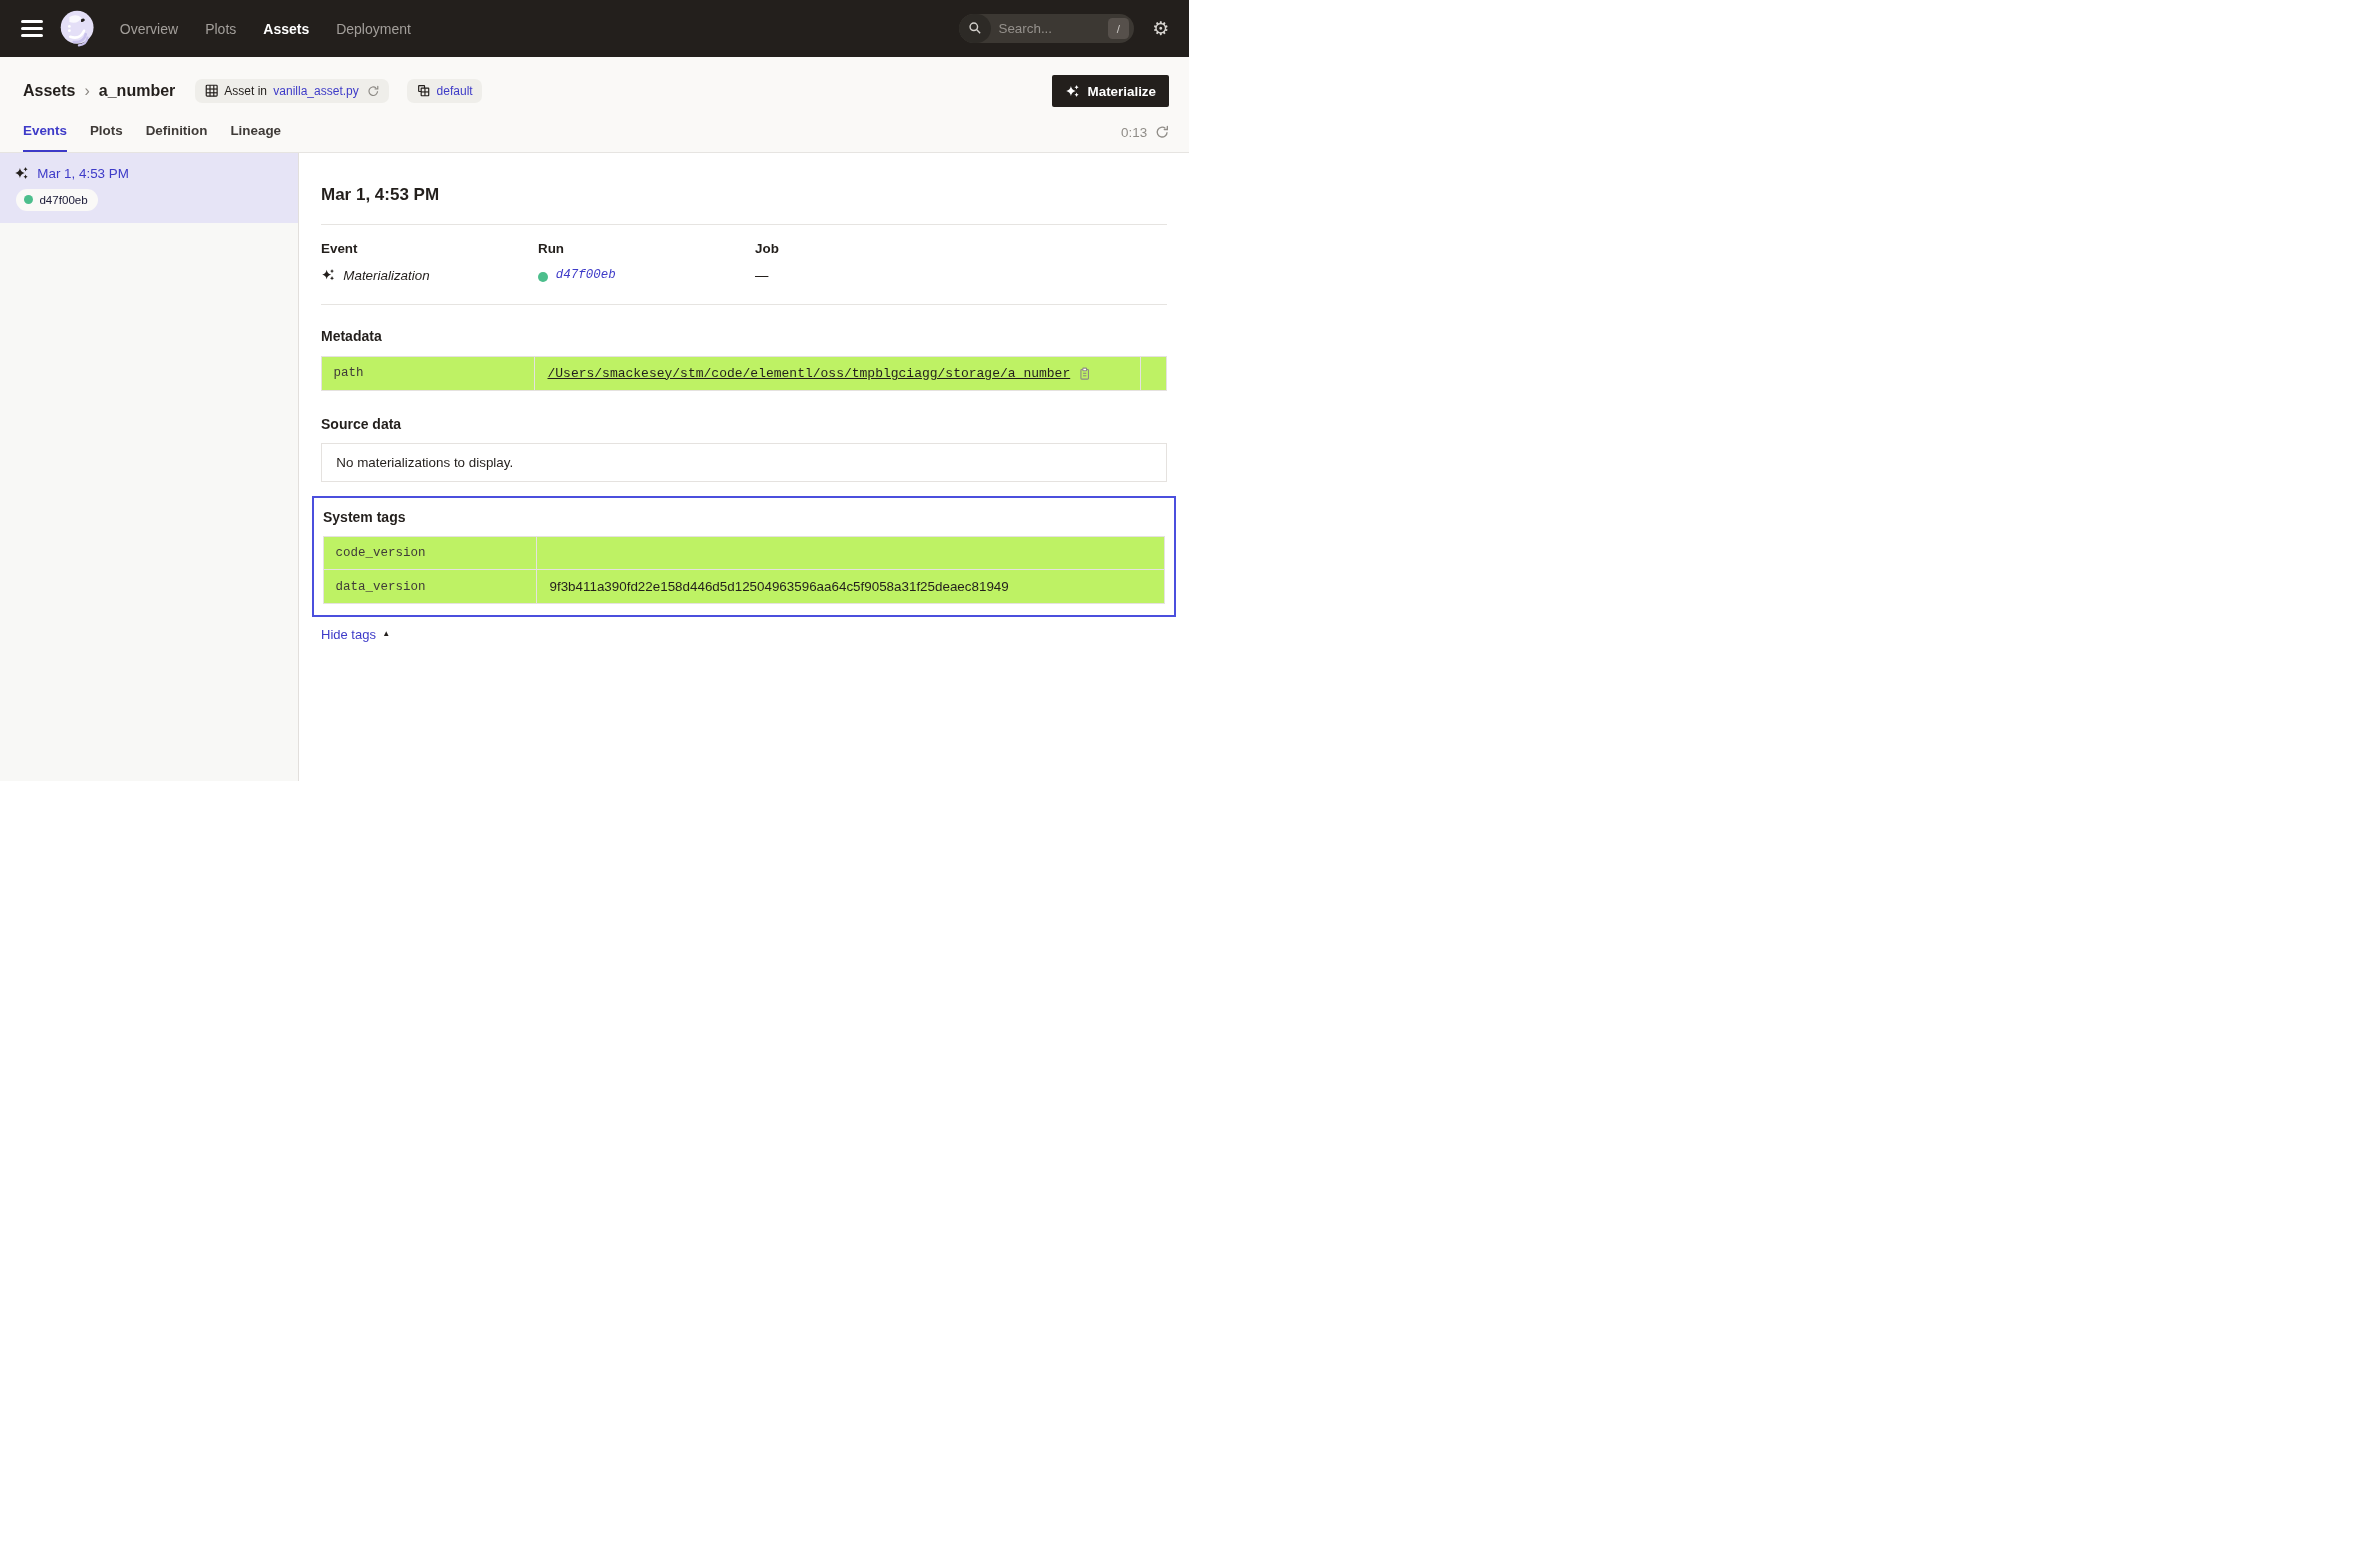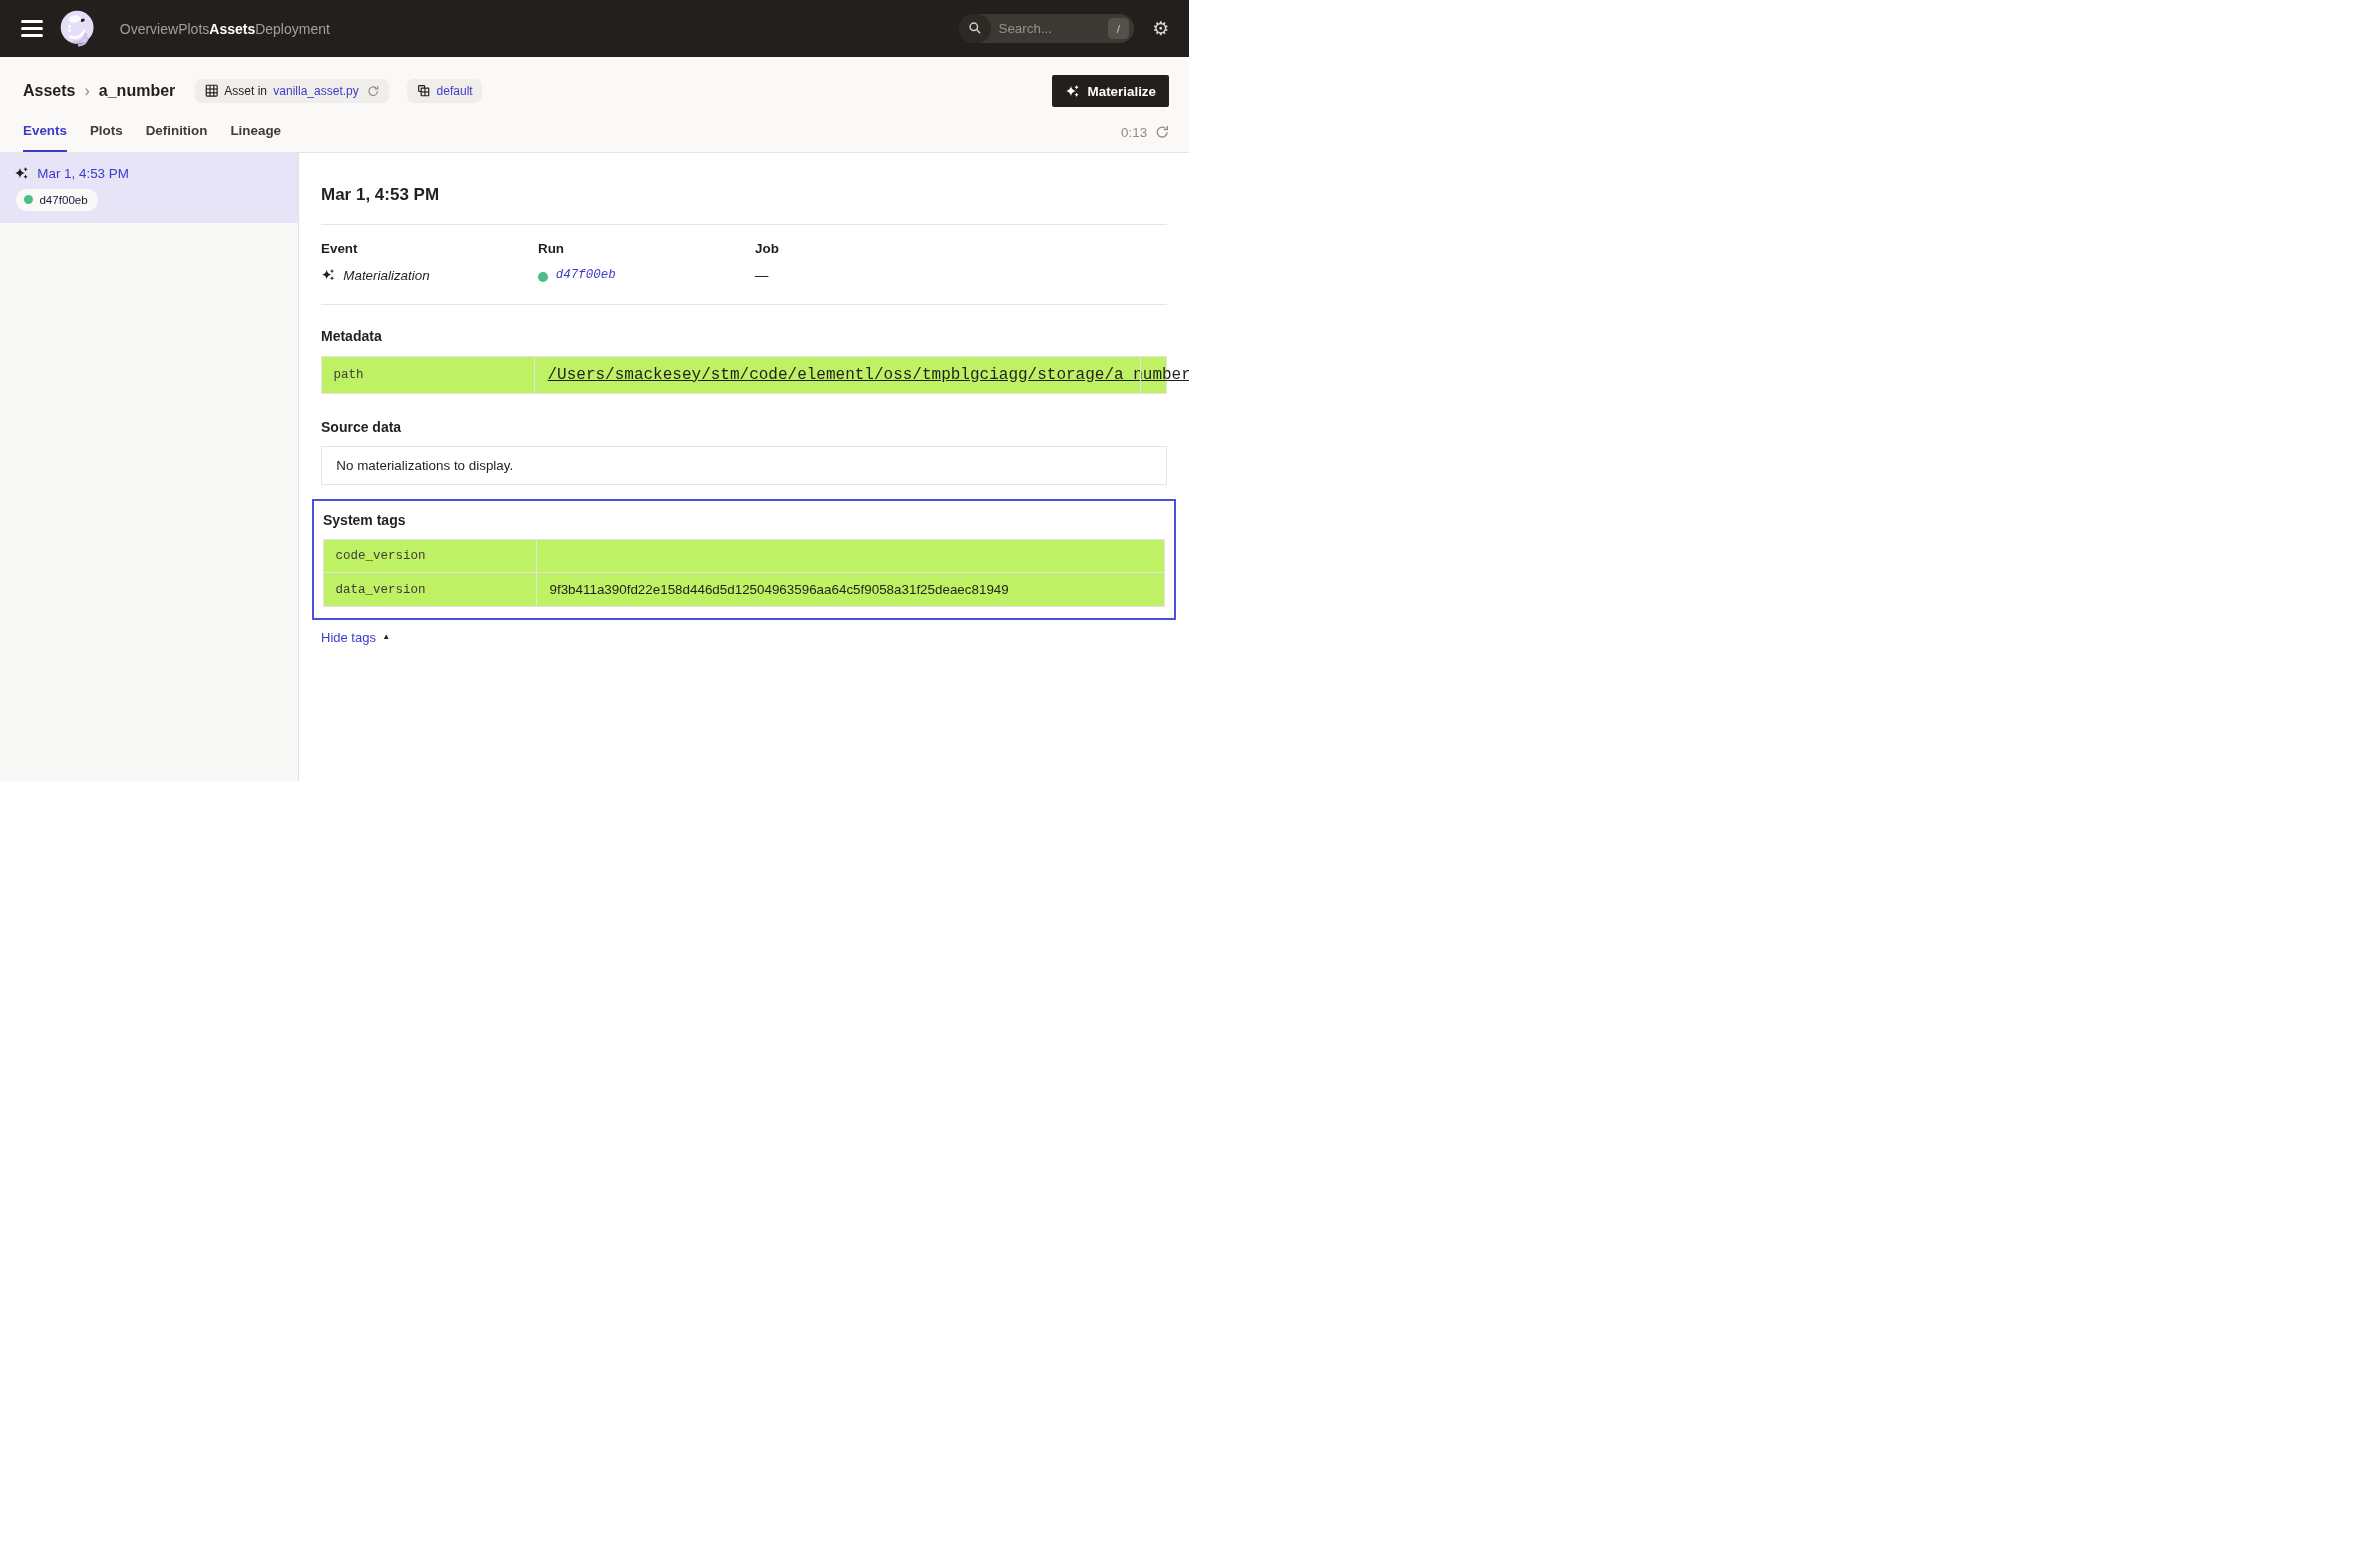--- a/index.html
+++ b/index.html
@@ -8,21 +8,21 @@
   .mono { font-family:"Liberation Mono","DejaVu Sans Mono",monospace; }
   .screen { width:1189px; height:781px; display:flex; flex-direction:column; overflow:hidden; background:#fff; }
   .spacer { flex:1; }
   .icon svg { display:block; }
 
   
   .topnav { height:57px; background:#231f1c; display:flex; align-items:center; padding:0 19.6px 0 21.4px; flex:none; }
   .hamburger { width:21.4px; display:flex; flex-direction:column; gap:4.5px; cursor:pointer; margin-right:16px; }
   .hamburger span { display:block; height:2.7px; border-radius:1.8px; background:#ffffff; }
   .logo { width:38px; height:38px; margin-right:23px; cursor:pointer; }
-  .navlinks { display:flex; align-items:flex-start; }
+  .navlinks { display:flex; align-items:flex-start; gap:27px; }
   .navlink { font-size:14px; color:#a39f9b; cursor:pointer; text-decoration:none; }
   .navlink.active { color:#ffffff; font-weight:700; }
   .search { width:175px; height:29.5px; border-radius:15px; background:#3c3833; display:flex; align-items:center; overflow:hidden; margin-right:18px; }
   .search-icon-wrap { width:32px; height:29.5px; border-radius:15px; background:#2d2a26; display:flex; align-items:center; justify-content:center; flex:none; }
   .search input { flex:1; min-width:0; background:transparent; border:none; outline:none; color:#14b8a6; font-size:13.4px; padding:0 5.4px 0 7.1px; font-family:inherit; }
   .search input::placeholder { color:#95918c; }
   .kbd { width:21.4px; height:20.5px; border-radius:4.5px; background:#575129; background:#56504b; color:#cbc8c4; font-size:11.6px; display:flex; align-items:center; justify-content:center; margin-right:5.4px; flex:none; }
   .gear { color:#d8d5d1; font-size:19px; line-height:1; cursor:pointer; }
 
   
@@ -67,21 +67,21 @@
   .val .runlink { font-size:12.5px; }
   .dash { color:#231f1c; }
   .main h2 { font-size:14px; font-weight:700; }
   .h-meta { margin-top:23px; }
   .h-source { margin-top:25px; }
   .kv-table { border:0.9px solid #e5e2df; margin-top:11.6px; background:#bef264; }
   .kv-row { display:flex; border-top:0.9px solid #e5e2df; }
   .kv-row:first-child { border-top:none; }
   .kv-key { width:213px; flex:none; border-right:0.9px solid #e5e2df; padding:9px 11.6px; font-size:12.5px; color:#3f3b38; display:flex; align-items:center; }
   .kv-val { flex:1; padding:9px 12.5px; font-size:13.4px; display:flex; align-items:center; gap:8px; min-width:0; }
-  .kv-val .mono { font-size:16px; }
+  .kv-val .mono { font-size:13px; }
   .kv-extra { width:26px; flex:none; border-left:0.9px solid #e5e2df; }
   .path-link { color:#231f1c; text-decoration:underline; cursor:pointer; }
   .copy-btn { color:#8c8984; cursor:pointer; }
   .empty-box { border:0.9px solid #e5e2df; margin-top:11.6px; padding:10.7px 14.3px; font-size:13.4px; }
   .highlight { border:2.7px solid #4b4fdd; margin:14.3px -9px 0 -9px; padding:5.4px 9px 10.7px 9px; }
   .highlight h2 { margin-top:5.4px; }
   .hide-tags { display:inline-flex; align-items:center; gap:6.3px; margin-top:9.8px; font-size:13px; text-decoration:none; }
   .caret { color:#231f1c; font-size:8px; line-height:1; }
 </style>
 </head>

